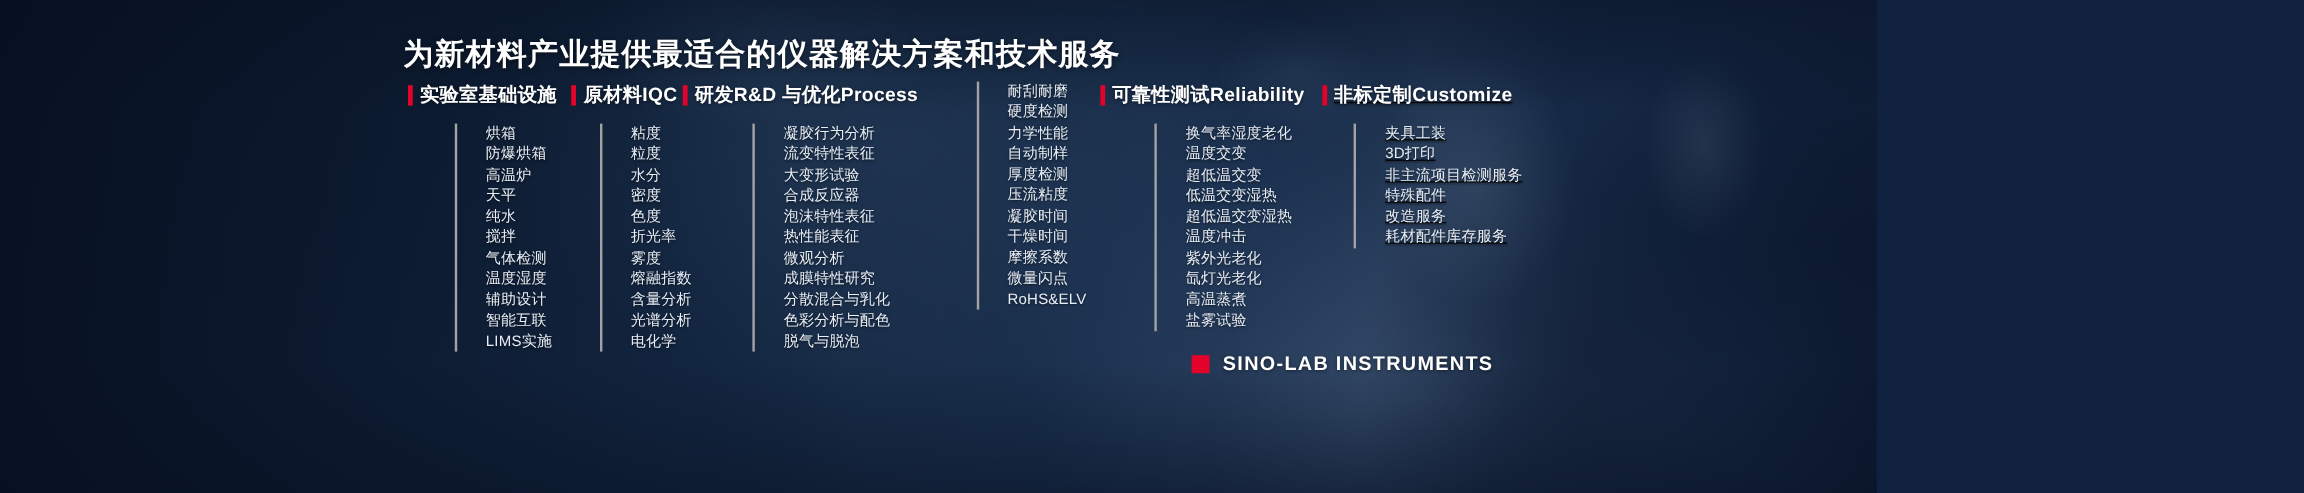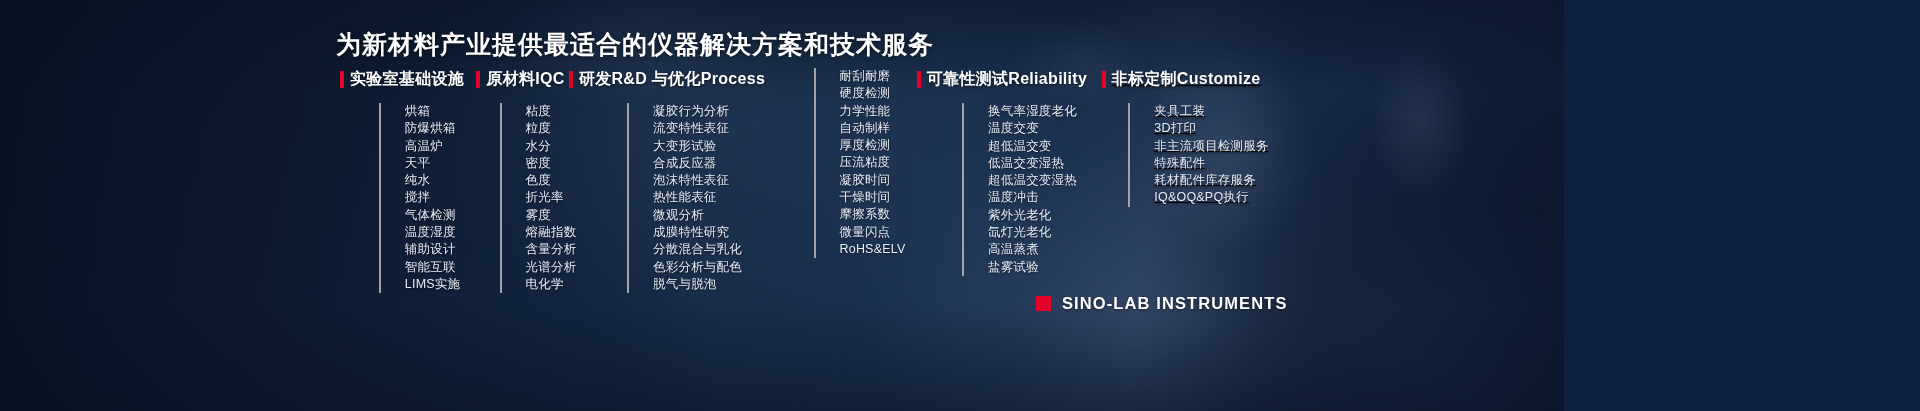--- a/index.html
+++ b/index.html
@@ -85,21 +85,21 @@
   }
   
   .c0{width:132px;}
   .c1{width:105px;}
   .c2{width:188px;}
   .c3{width:162px;}
   .c4{width:158px;}
   .c5{width:200px;text-decoration:underline;}
   
   .logo{
-    position:absolute;left:1036px;top:294px;
+    position:absolute;left:993px;top:294px;
     display:flex;align-items:center;
   }
   .logo-mark{
     width:15px;height:15px;background:#e3022a;margin-right:11px;flex:0 0 auto;
   }
   .logo-text{
     font-size:16.5px;font-weight:bold;color:#ffffff;letter-spacing:1.1px;
     text-shadow:0 1px 3px rgba(0,0,0,0.5);white-space:nowrap;
   }
 </style>
@@ -217,22 +217,22 @@
       <div class="col c5">
         <div class="col-head">
           <span class="head-bar"></span>
           <span class="head-text">非标定制Customize</span>
         </div>
         <div class="col-body">
           <div class="item">夹具工装</div>
           <div class="item">3D打印</div>
           <div class="item">非主流项目检测服务</div>
           <div class="item">特殊配件</div>
+          <div class="item">改造服务</div>
           <div class="item">耗材配件库存服务</div>
-          <div class="item">IQ&amp;OQ&amp;PQ执行</div>
         </div>
       </div>
 
     </div>
 
     <div class="logo">
       <span class="logo-mark"></span>
       <span class="logo-text">SINO-LAB INSTRUMENTS</span>
     </div>
 

